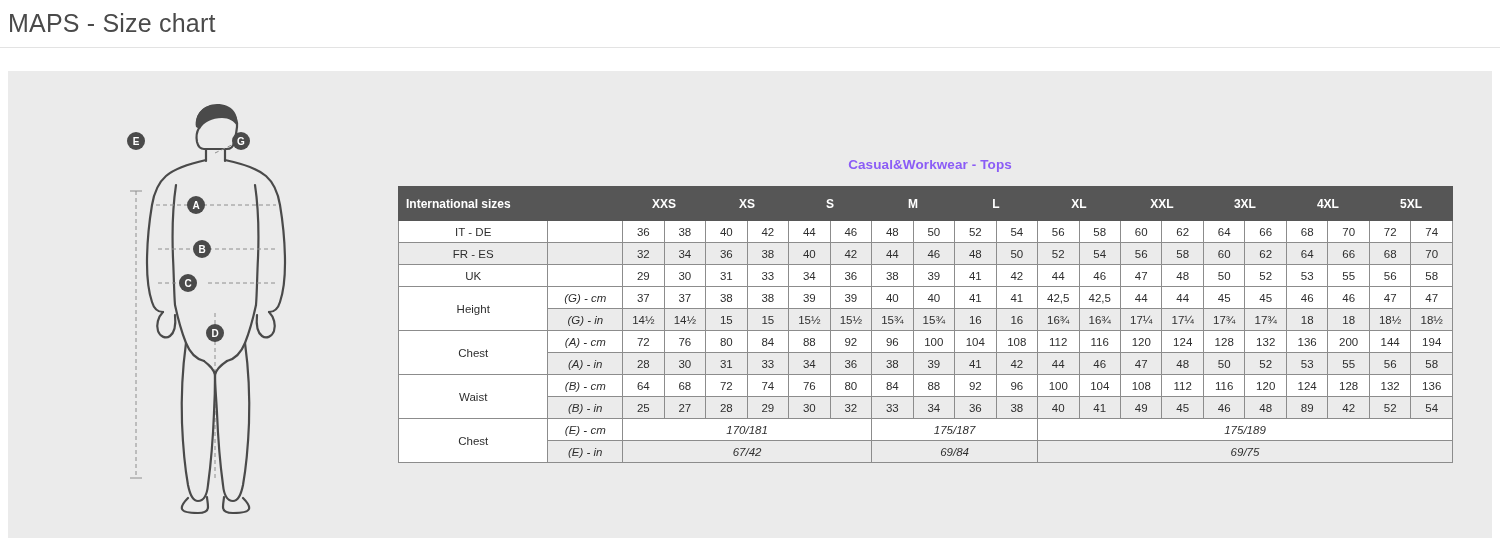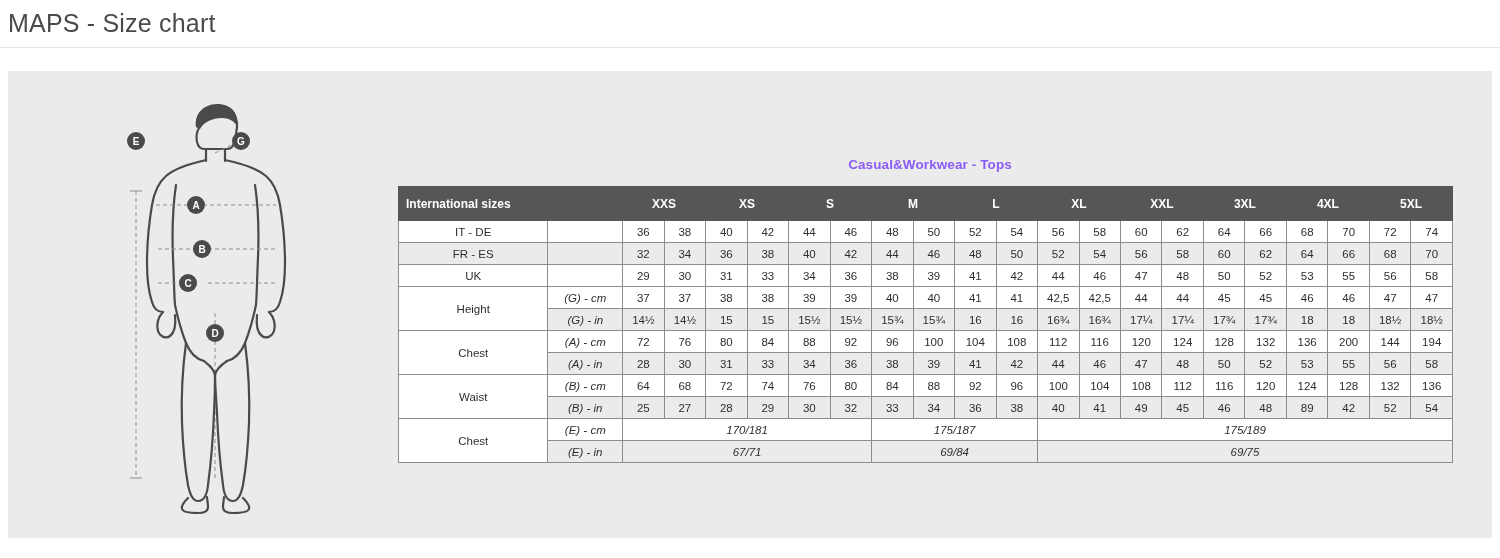--- a/index.html
+++ b/index.html
@@ -459,21 +459,21 @@
             </tr>
             <tr class="plain">
               <td class="rowlabel" rowspan="2">Chest</td>
               <td class="unitcell">(E) - cm</td>
               <td class="span-merge" colspan="6">170/181</td>
               <td class="span-merge" colspan="4">175/187</td>
               <td class="span-merge" colspan="10">175/189</td>
             </tr>
             <tr class="shade">
               <td class="unitcell">(E) - in</td>
-              <td class="span-merge" colspan="6">67/71</td>
+              <td class="span-merge" colspan="6">67/42</td>
               <td class="span-merge" colspan="4">69/84</td>
               <td class="span-merge" colspan="10">69/75</td>
             </tr>
           </tbody>
       </table>
     </div>
 
   </div>
 </div>
 

